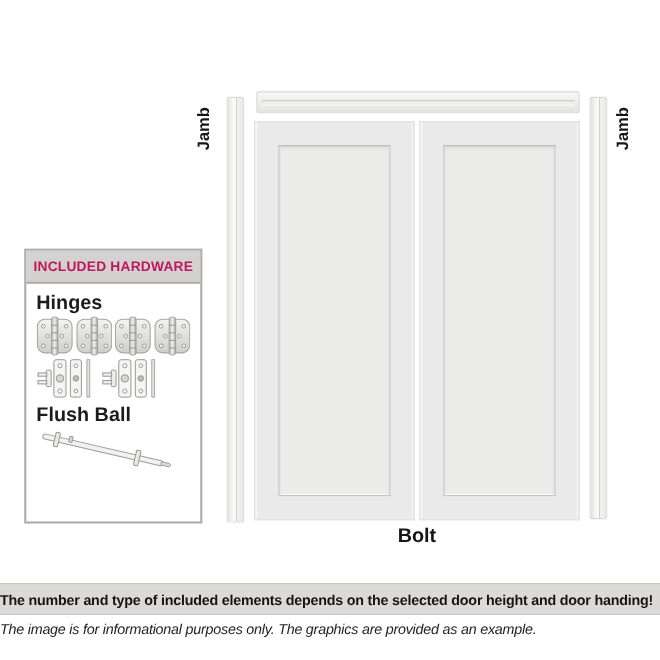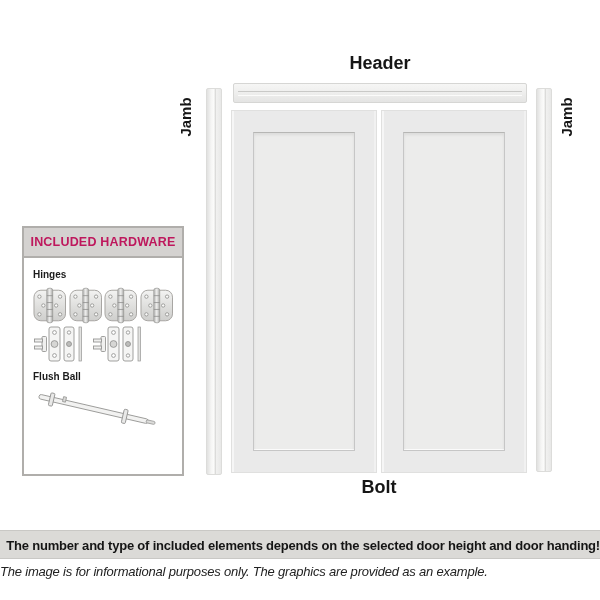--- a/index.html
+++ b/index.html
@@ -46,29 +46,29 @@
   .hw-box{
     position:absolute;left:22px;top:226px;width:162px;height:250px;box-sizing:border-box;
     background:#fff;border:2px solid var(--box-border,#b0aeab);
   }
   .hw-title{
     height:28px;line-height:28px;text-align:center;background:var(--box-header-bg,#d4d2d0);
     font-weight:bold;font-size:12.5px;letter-spacing:.2px;color:#be185d;
     border-bottom:2px solid var(--box-border,#b0aeab);
   }
   .hw-body{padding:4px 9px 0 9px;}
-  .hw-label{font-weight:bold;font-size:10px;line-height:14px;margin:6px 0 5px;color:#1c1c1c;}
+  .hw-label{font-weight:bold;font-size:18px;line-height:14px;margin:6px 0 5px;color:#1c1c1c;}
   .hw-row{display:flex;align-items:center;gap:2px;}
   .hw-row.catches{gap:7px;}
   .hw-row svg{display:block;}
 
   .banner{
     position:absolute;left:0;top:530px;width:600px;height:29px;line-height:29px;
     background:var(--banner-bg,#dbdad7);border-top:1px solid #c9c8c5;border-bottom:1px solid #c9c8c5;
-    box-sizing:border-box;text-align:right;font-weight:bold;font-size:13px;letter-spacing:-.2px;
+    box-sizing:border-box;text-align:left;font-weight:bold;font-size:13px;letter-spacing:-.2px;
     white-space:nowrap;color:#151515;
   }
   .disclaimer{
     position:absolute;left:0;top:564px;width:600px;
     font-style:italic;font-size:13px;letter-spacing:-.2px;color:#222;
   }
 </style>
 </head>
 <body>
 
@@ -82,21 +82,20 @@
     <linearGradient id="barrel" x1="0" y1="0" x2="1" y2="0">
       <stop offset="0" stop-color="#b4b4b2"></stop>
         <stop offset="0.5" stop-color="#f0f0ef"></stop>
         <stop offset="1" stop-color="#a5a5a3"></stop>
     </linearGradient>
   </defs>
 </svg>
 
 <div class="stage">
 
-  <div class="lbl header-lbl">Header</div>
   <div class="header-board"></div>
 
   <div class="lbl jamb-lbl left">Jamb</div>
   <div class="jamb-board left"></div>
   <div class="jamb-board right"></div>
   <div class="lbl jamb-lbl right">Jamb</div>
 
   <div class="door left">
     <div class="panel"></div>
   </div>

